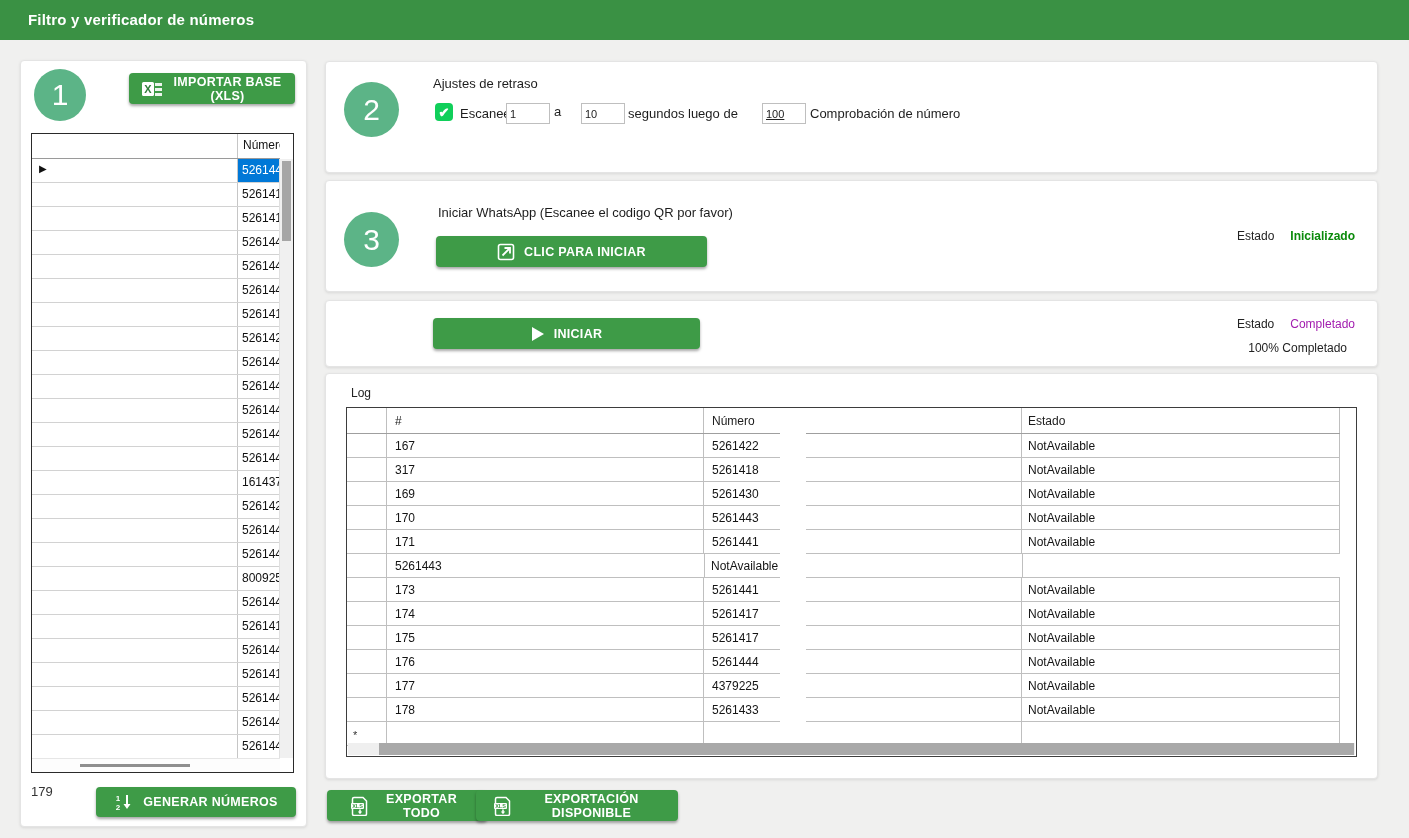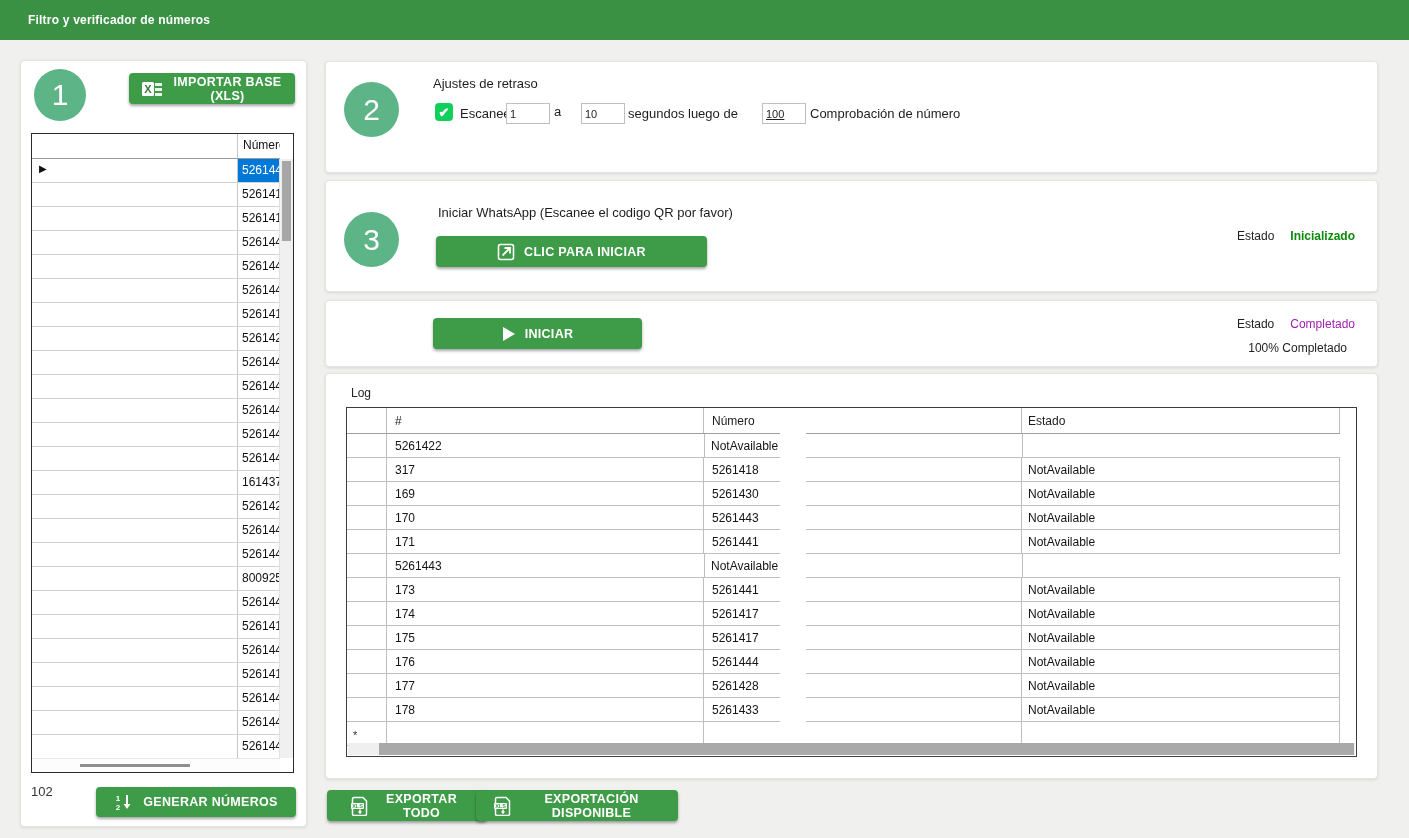--- a/index.html
+++ b/index.html
@@ -1,21 +1,21 @@
 <!DOCTYPE html>
 <html><head>
 <meta charset="utf-8">
 <style>
   html,body{margin:0;padding:0;}
   body{background:#e9e9e9;}
   .app{position:relative;width:1409px;height:838px;background:#f0f0ef;font-family:"Liberation Sans",sans-serif;overflow:hidden;}
 
   
   .titlebar{position:absolute;left:0;top:0;width:1409px;height:40px;background:#3a9144;}
-  .titlebar h1{margin:0;padding:0 0 0 28px;line-height:40px;font-size:12px;font-weight:600;color:#ffffff;letter-spacing:.2px;}
+  .titlebar h1{margin:0;padding:0 0 0 28px;line-height:40px;font-size:15px;font-weight:600;color:#ffffff;letter-spacing:.2px;}
 
   
   .card{position:absolute;background:#ffffff;border:1px solid #e4e4e4;border-radius:4px;box-shadow:0 1px 3px rgba(0,0,0,.10);}
 
   .circle{position:absolute;border-radius:50%;background:#5cb487;color:#fff;display:flex;align-items:center;justify-content:center;font-size:30px;font-weight:400;}
 
   .gbtn{position:absolute;background:#3e9b47;color:#fff;border:none;border-radius:4px;box-shadow:0 2px 3px rgba(0,0,0,.35);display:flex;align-items:center;justify-content:center;gap:9px;font-weight:bold;font-family:"Liberation Sans",sans-serif;cursor:pointer;padding:0 6px;box-sizing:border-box;overflow:hidden;}
   .gbtn .blabel{font-size:12.5px;line-height:14px;text-align:center;letter-spacing:.3px;}
 
   .lbl{position:absolute;font-size:13px;color:#1d1d1d;white-space:nowrap;}
@@ -203,21 +203,21 @@
           </div>
         </div>
       <div class="lg-vscroll">
         <div class="lg-vthumb"></div>
       </div>
       <div class="lg-hscroll">
         <div class="lg-hthumb"></div>
       </div>
     </div>
 
-    <div class="lbl" style="left:10px;top:723px;font-size:13px;color:#333;">102</div>
+    <div class="lbl" style="left:10px;top:723px;font-size:13px;color:#333;">179</div>
 
     <button class="gbtn" style="left:75px;top:726px;width:200px;height:30px;">
       <span class="icon">
         <svg width="20" height="18" viewBox="0 0 20 18">
           <text x="4" y="8" font-size="8" font-weight="bold" fill="#fff" text-anchor="middle" font-family="Liberation Sans, sans-serif">1</text>
           <text x="4" y="17" font-size="8" font-weight="bold" fill="#fff" text-anchor="middle" font-family="Liberation Sans, sans-serif">2</text>
           <line x1="13" y1="2" x2="13" y2="13" stroke="#fff" stroke-width="2"></line>
           <path d="M9.5 11 L13 16 L16.5 11 Z" fill="#fff"></path>
         </svg>
       </span>
@@ -260,21 +260,21 @@
       <span class="blabel">CLIC PARA INICIAR</span>
     </button>
 
     <div class="status-row" style="right:22px;top:48px;">
       <span class="status-key">Estado</span>
       <span class="status-ok">Inicializado</span>
     </div>
   </div>
 
   <div class="card" style="left:325px;top:300px;width:1051px;height:65px;">
-    <button class="gbtn" style="left:107px;top:17px;width:209px;height:31px;">
+    <button class="gbtn" style="left:107px;top:17px;width:267px;height:31px;">
       <span class="icon">
         <svg width="14" height="16" viewBox="0 0 14 16">
             <path d="M1 1 L13 8 L1 15 Z" fill="#fff"></path>
           </svg>
       </span>
       <span class="blabel">INICIAR</span>
     </button>
     <div class="status-row" style="right:22px;top:16px;">
       <span class="status-key">Estado</span>
       <span class="status-muted">Completado</span>
@@ -288,20 +288,21 @@
     <div class="logtable">
       <div class="lt-header">
         <div class="c-rowhdr"></div>
         <div class="c-idx">#</div>
         <div class="c-num">Número</div>
         <div class="c-est">Estado</div>
       </div>
       <div class="lt-rows">
           <div class="ltrow">
             <div class="c-rowhdr"></div>
+            <div class="c-idx">167</div>
             <div class="c-num">5261422</div>
             <div class="c-est">NotAvailable</div>
           </div>
           <div class="ltrow">
             <div class="c-rowhdr"></div>
             <div class="c-idx">317</div>
             <div class="c-num">5261418</div>
             <div class="c-est">NotAvailable</div>
           </div>
           <div class="ltrow">
@@ -347,21 +348,21 @@
           </div>
           <div class="ltrow">
             <div class="c-rowhdr"></div>
             <div class="c-idx">176</div>
             <div class="c-num">5261444</div>
             <div class="c-est">NotAvailable</div>
           </div>
           <div class="ltrow">
             <div class="c-rowhdr"></div>
             <div class="c-idx">177</div>
-            <div class="c-num">5261428</div>
+            <div class="c-num">4379225</div>
             <div class="c-est">NotAvailable</div>
           </div>
           <div class="ltrow">
             <div class="c-rowhdr"></div>
             <div class="c-idx">178</div>
             <div class="c-num">5261433</div>
             <div class="c-est">NotAvailable</div>
           </div>
           <div class="ltrow">
             <div class="c-rowhdr">

